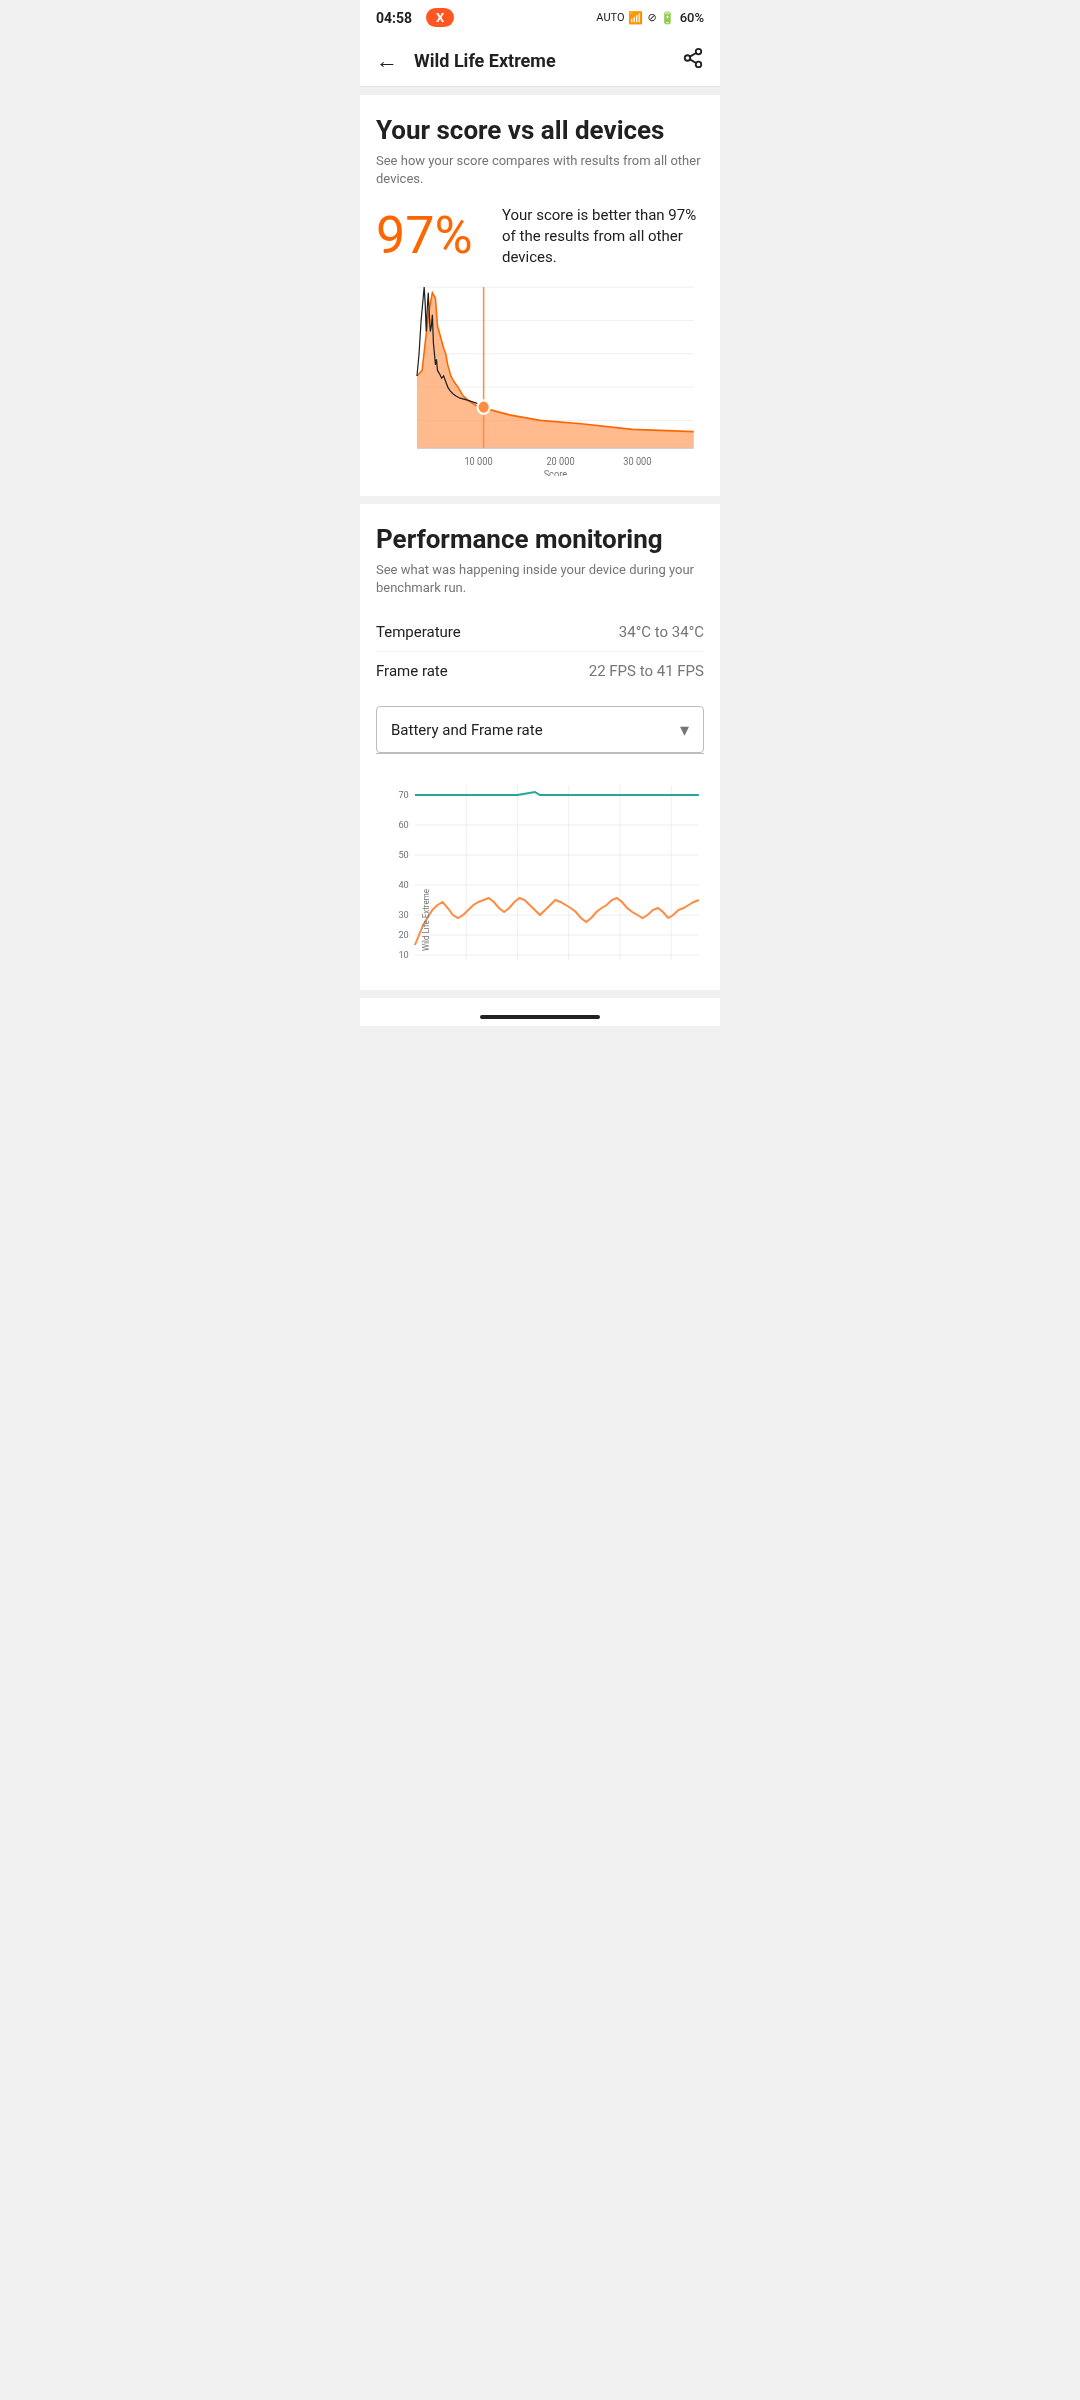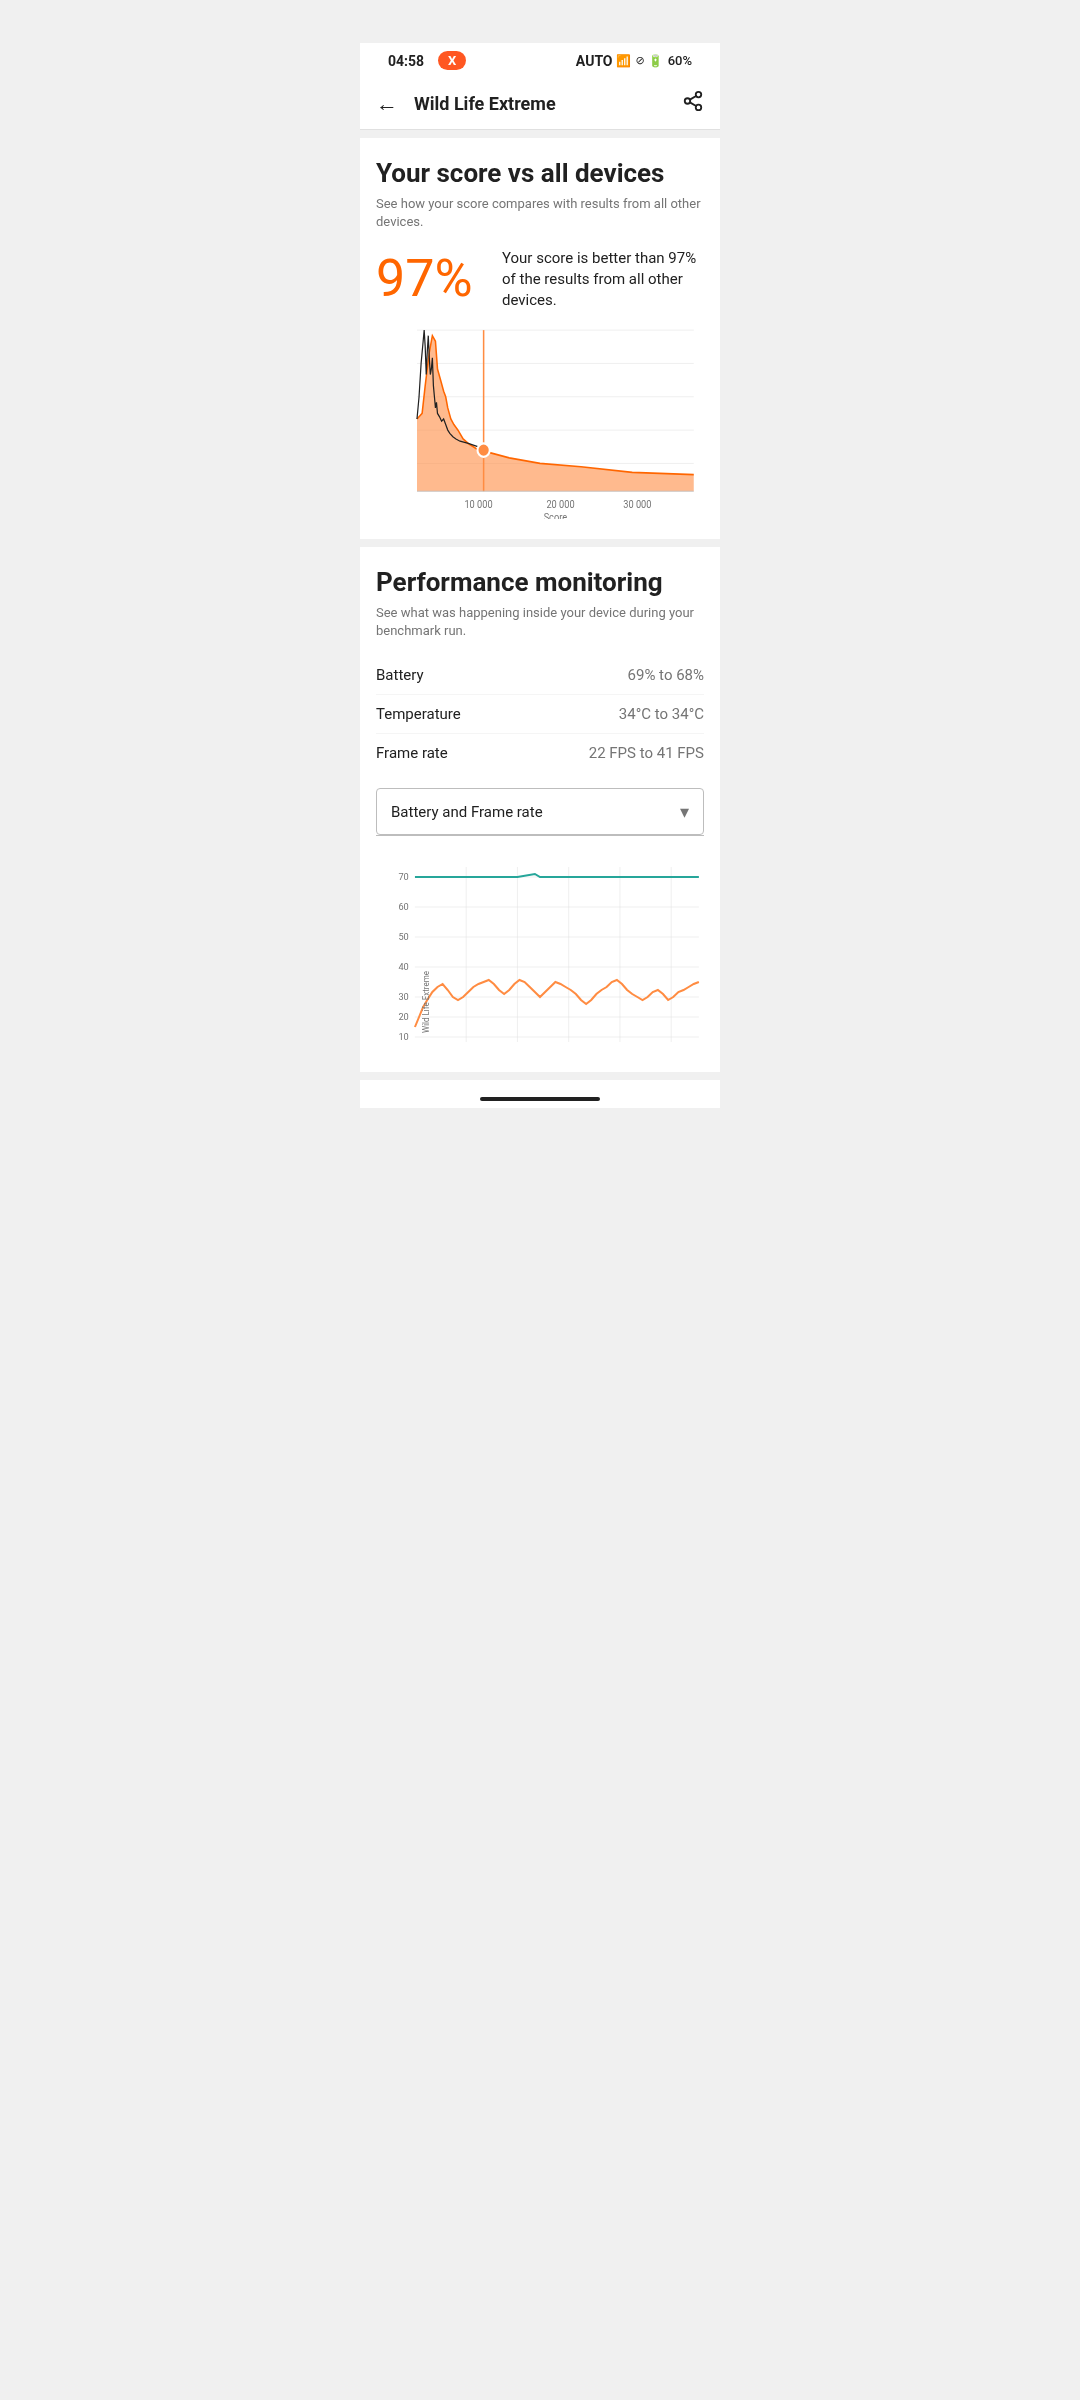--- a/index.html
+++ b/index.html
@@ -12,24 +12,23 @@
       font-size: 14px;
       color: #212121;
     }
 
     
     .status-bar {
       background: #fff;
       display: flex;
       justify-content: space-between;
       align-items: center;
-      padding: 8px 28px;
+      padding: 8px 16px;
       font-size: 13px;
       font-weight: 500;
-      margin-top: 43px;
     }
     .status-time { font-weight: 700; font-size: 14px; }
     .status-icons { display: flex; align-items: center; gap: 4px; font-size: 12px; }
     .x-badge {
       background: #ff5722;
       color: #fff;
       border-radius: 20px;
       padding: 2px 10px;
       font-size: 13px;
       font-weight: 700;
@@ -187,21 +186,21 @@
   </style>
 </head>
 <body>
 
 <div class="status-bar">
   <div style="display:flex;align-items:center;gap:8px;">
     <span class="status-time">04:58</span>
     <span class="x-badge">X</span>
   </div>
   <div class="status-icons">
-    <span style="font-size:14px;font-weight:700;">AUTO</span>
+    <span style="font-size:11px;font-weight:400;">AUTO</span>
     <span>📶</span>
     <span style="font-size:11px;">⊘</span>
     <span>🔋</span>
     <span class="battery-text">60%</span>
   </div>
 </div>
 
 <div class="nav-bar">
   <span class="nav-back">←</span>
   <span class="nav-title">Wild Life Extreme</span>
@@ -253,24 +252,20 @@
     </svg>
   </div>
 </div>
 
 <div class="card">
   <div class="section-title">Performance monitoring</div>
   <div class="section-subtitle">See what was happening inside your device during your benchmark run.</div>
 
   <div class="perf-table">
     <div class="perf-row">
-      <span class="perf-label">Battery</span>
-      <span class="perf-value">69% to 68%</span>
-    </div>
-    <div class="perf-row">
       <span class="perf-label">Temperature</span>
       <span class="perf-value">34°C to 34°C</span>
     </div>
     <div class="perf-row">
       <span class="perf-label">Frame rate</span>
       <span class="perf-value">22 FPS to 41 FPS</span>
     </div>
   </div>
 
   <div class="dropdown-container">

